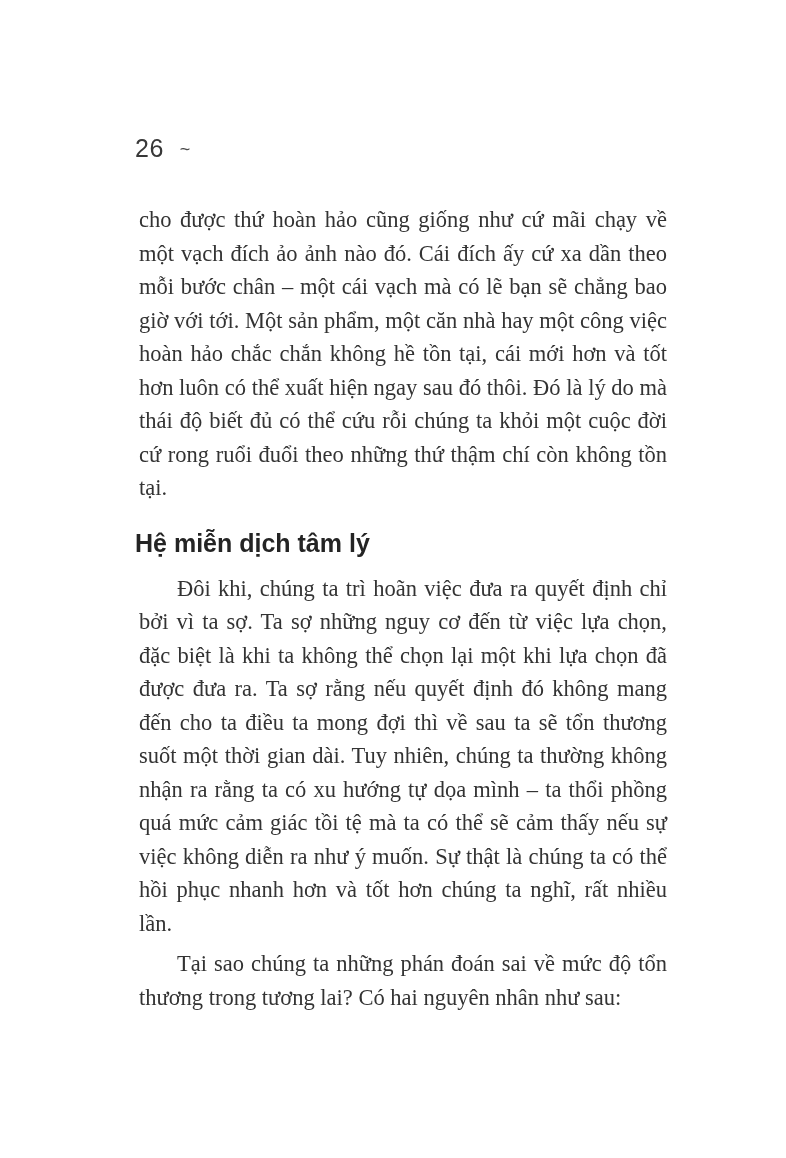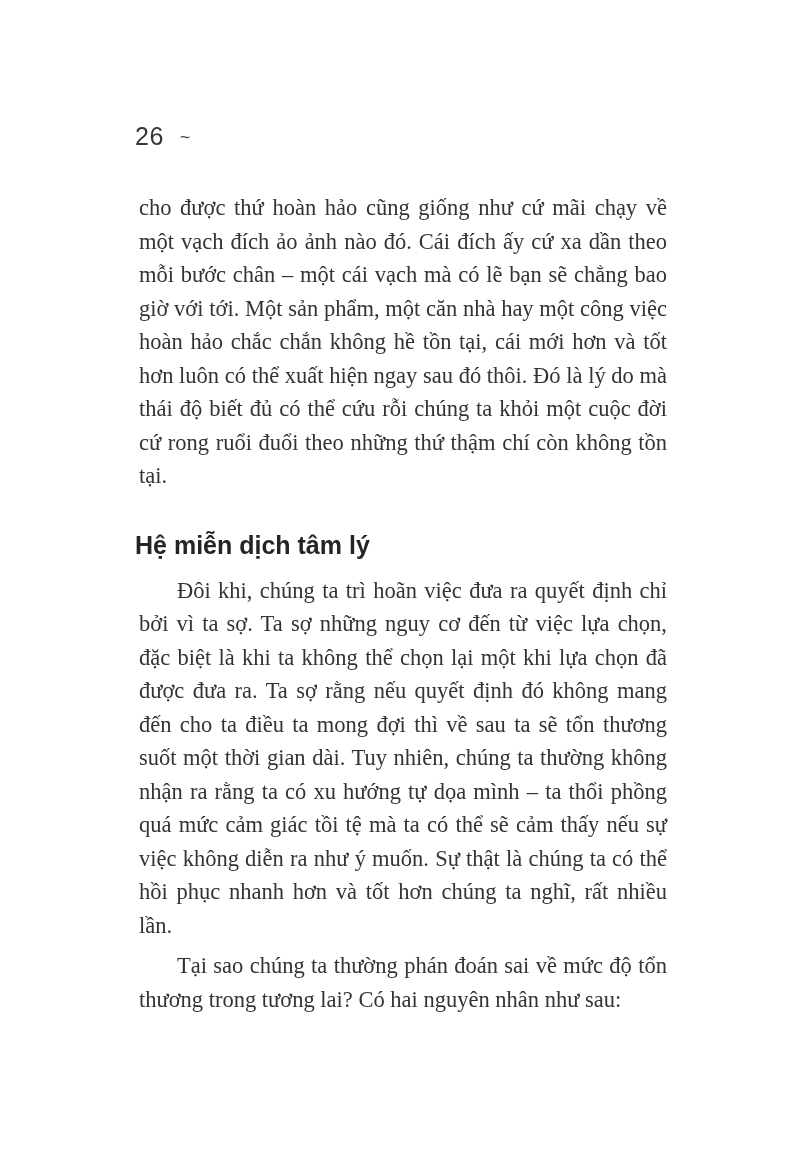--- a/index.html
+++ b/index.html
@@ -8,21 +8,21 @@
     position: relative;
     width: 786px;
     height: 1158px;
     background: #ffffff;
     overflow: hidden;
     font-family: "Liberation Serif", "DejaVu Serif", serif;
   }
   .page-inner {
     position: absolute;
     left: 135px;
-    top: 122px;
+    top: 134px;
     width: 536px;
   }
   .running-header {
     display: flex;
     align-items: baseline;
     font-family: "Liberation Sans", "DejaVu Sans", sans-serif;
     color: #3f3f3f;
     margin-bottom: 40px;
     user-select: none;
   }
@@ -52,21 +52,21 @@
   }
   .para { margin: 4px; }
   .para + .para { margin-top: 7px; }
   .para.indented { text-indent: 38px; }
   .section-heading {
     font-family: "Liberation Sans", "DejaVu Sans", sans-serif;
     font-weight: 700;
     font-size: 25px;
     line-height: 30px;
     color: #242424;
-    margin-top: 37px;
+    margin-top: 23px;
     margin-bottom: 14px;
     text-align: left;
   }
 </style>
 </head>
 <body>
 
 <div class="book-page">
   <div class="page-inner">
 
@@ -75,17 +75,17 @@
       <span class="header-tilde">~</span>
     </div>
 
     <div class="body-copy">
       <p class="para">cho được thứ hoàn hảo cũng giống như cứ mãi chạy về một vạch đích ảo ảnh nào đó. Cái đích ấy cứ xa dần theo mỗi bước chân – một cái vạch mà có lẽ bạn sẽ chẳng bao giờ với tới. Một sản phẩm, một căn nhà hay một công việc hoàn hảo chắc chắn không hề tồn tại, cái mới hơn và tốt hơn luôn có thể xuất hiện ngay sau đó thôi. Đó là lý do mà thái độ biết đủ có thể cứu rỗi chúng ta khỏi một cuộc đời cứ rong ruổi đuổi theo những thứ thậm chí còn không tồn tại.</p>
 
       <h2 class="section-heading">Hệ miễn dịch tâm lý</h2>
 
       <p class="para indented">Đôi khi, chúng ta trì hoãn việc đưa ra quyết định chỉ bởi vì ta sợ. Ta sợ những nguy cơ đến từ việc lựa chọn, đặc biệt là khi ta không thể chọn lại một khi lựa chọn đã được đưa ra. Ta sợ rằng nếu quyết định đó không mang đến cho ta điều ta mong đợi thì về sau ta sẽ tổn thương suốt một thời gian dài. Tuy nhiên, chúng ta thường không nhận ra rằng ta có xu hướng tự dọa mình – ta thổi phồng quá mức cảm giác tồi tệ mà ta có thể sẽ cảm thấy nếu sự việc không diễn ra như ý muốn. Sự thật là chúng ta có thể hồi phục nhanh hơn và tốt hơn chúng ta nghĩ, rất nhiều lần.</p>
 
-      <p class="para indented">Tại sao chúng ta thường phán đoán sai về mức độ tổn thương trong tương lai? Có hai nguyên nhân như sau:</p>
+      <p class="para indented">Tại sao chúng ta những phán đoán sai về mức độ tổn thương trong tương lai? Có hai nguyên nhân như sau:</p>
     </div>
 
   </div>
 </div>
 
 </body></html>

